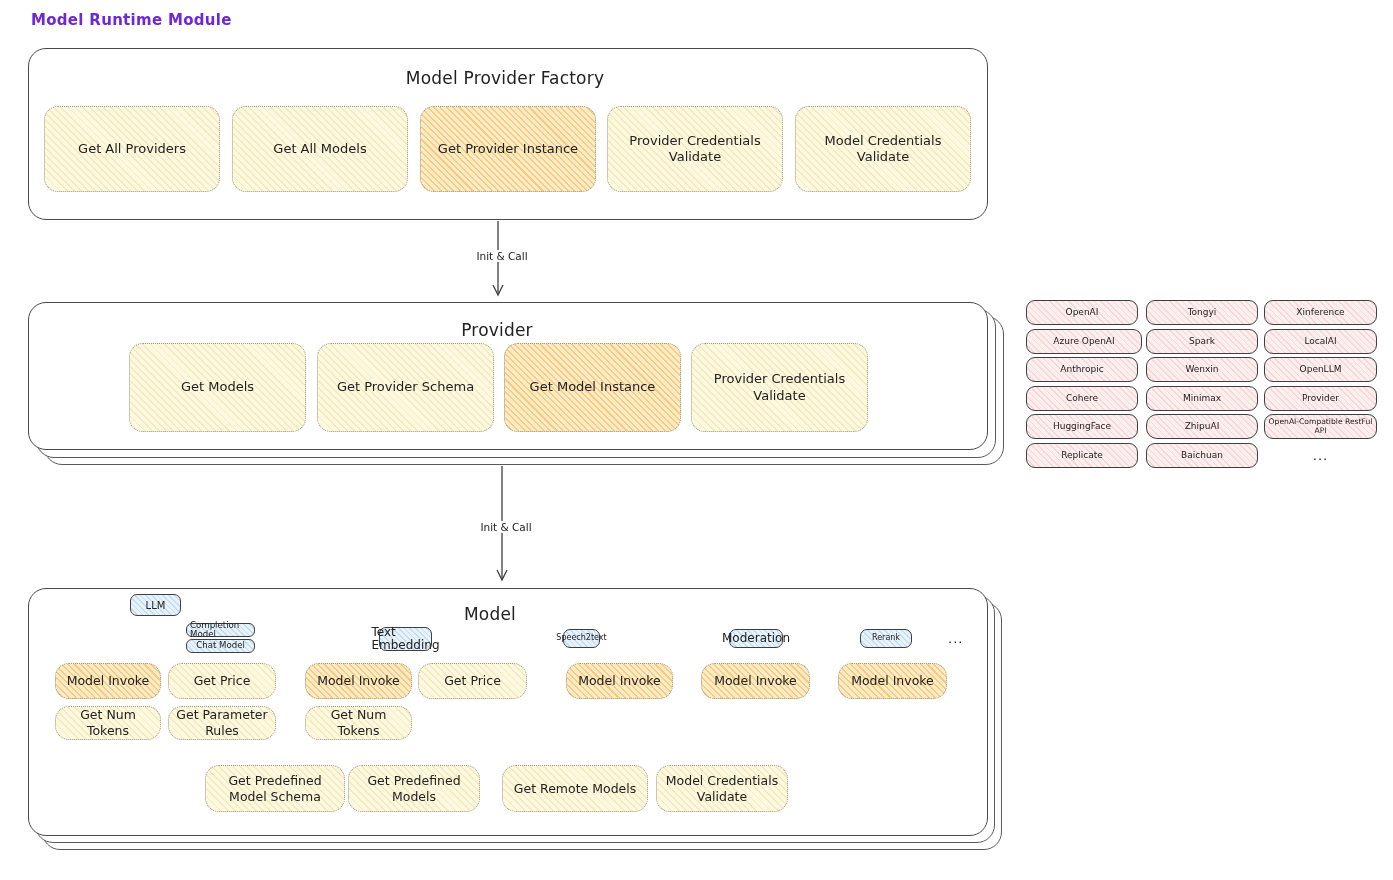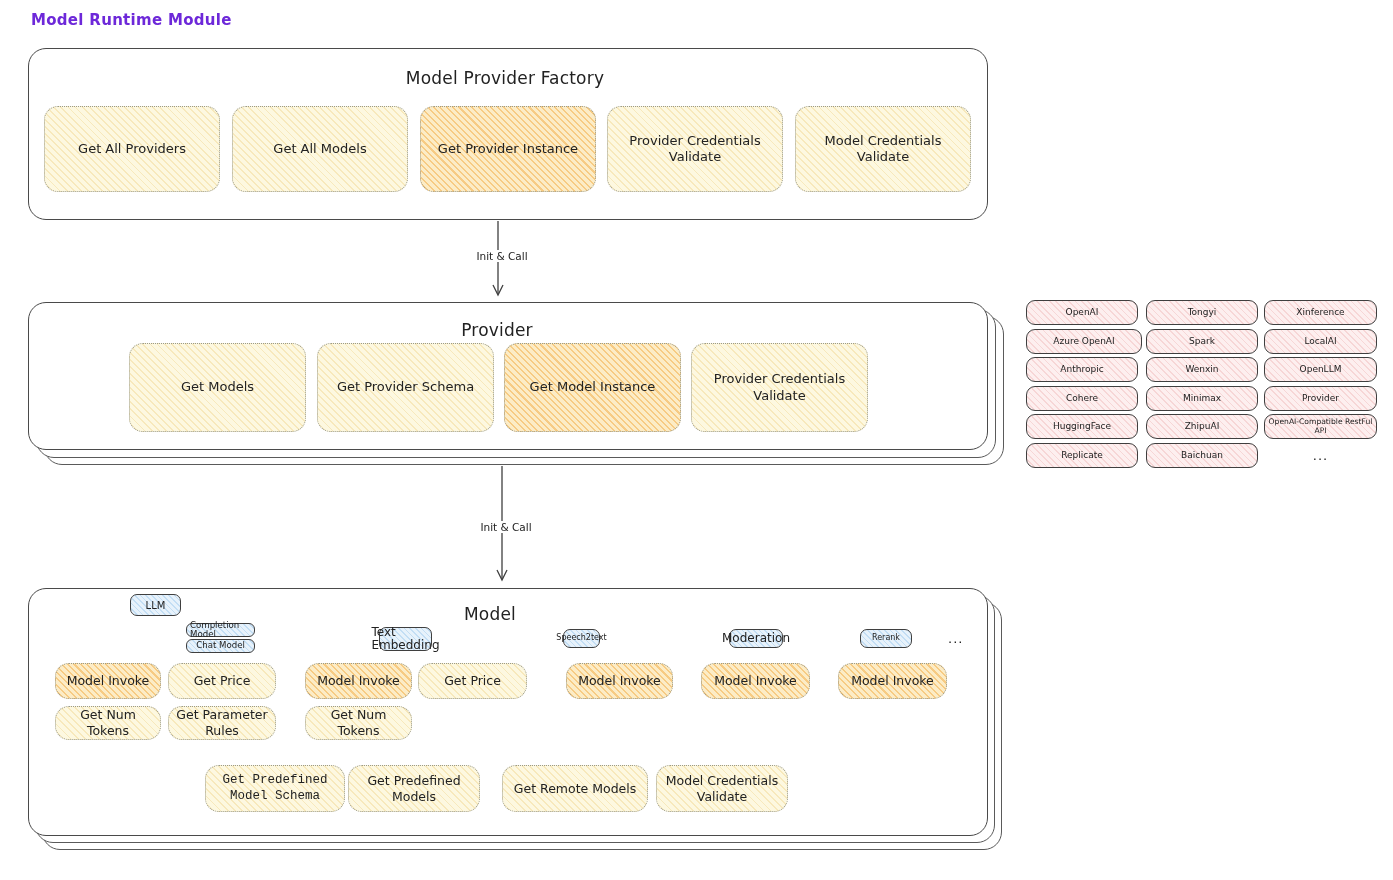--- a/index.html
+++ b/index.html
@@ -131,18 +131,18 @@
   <div class="node sm orange" style="left:305px;top:663px;width:107px;height:36px;">Model Invoke</div>
   <div class="node sm yellow" style="left:418px;top:663px;width:109px;height:36px;">Get Price</div>
   <div class="node sm orange" style="left:566px;top:663px;width:107px;height:36px;">Model Invoke</div>
   <div class="node sm orange" style="left:701px;top:663px;width:109px;height:36px;">Model Invoke</div>
   <div class="node sm orange" style="left:838px;top:663px;width:109px;height:36px;">Model Invoke</div>
 
   <div class="node sm yellow" style="left:55px;top:706px;width:106px;height:34px;">Get Num Tokens</div>
   <div class="node sm yellow" style="left:168px;top:706px;width:108px;height:34px;">Get Parameter Rules</div>
   <div class="node sm yellow" style="left:305px;top:706px;width:107px;height:34px;">Get Num Tokens</div>
 
-  <div class="node sm yellow" style="left:205px;top:765px;width:140px;height:47px;font-family:Liberation Mono, monospace;">Get Predefined Model Schema</div>
+  <div class="node sm yellow" style="left:205px;top:765px;width:140px;height:47px;">Get Predefined Model Schema</div>
   <div class="node sm yellow" style="left:348px;top:765px;width:132px;height:47px;">Get Predefined Models</div>
   <div class="node sm yellow" style="left:502px;top:765px;width:146px;height:47px;">Get Remote Models</div>
   <div class="node sm yellow" style="left:656px;top:765px;width:132px;height:47px;">Model Credentials Validate</div>
 
 </div>
 
 </body></html>

